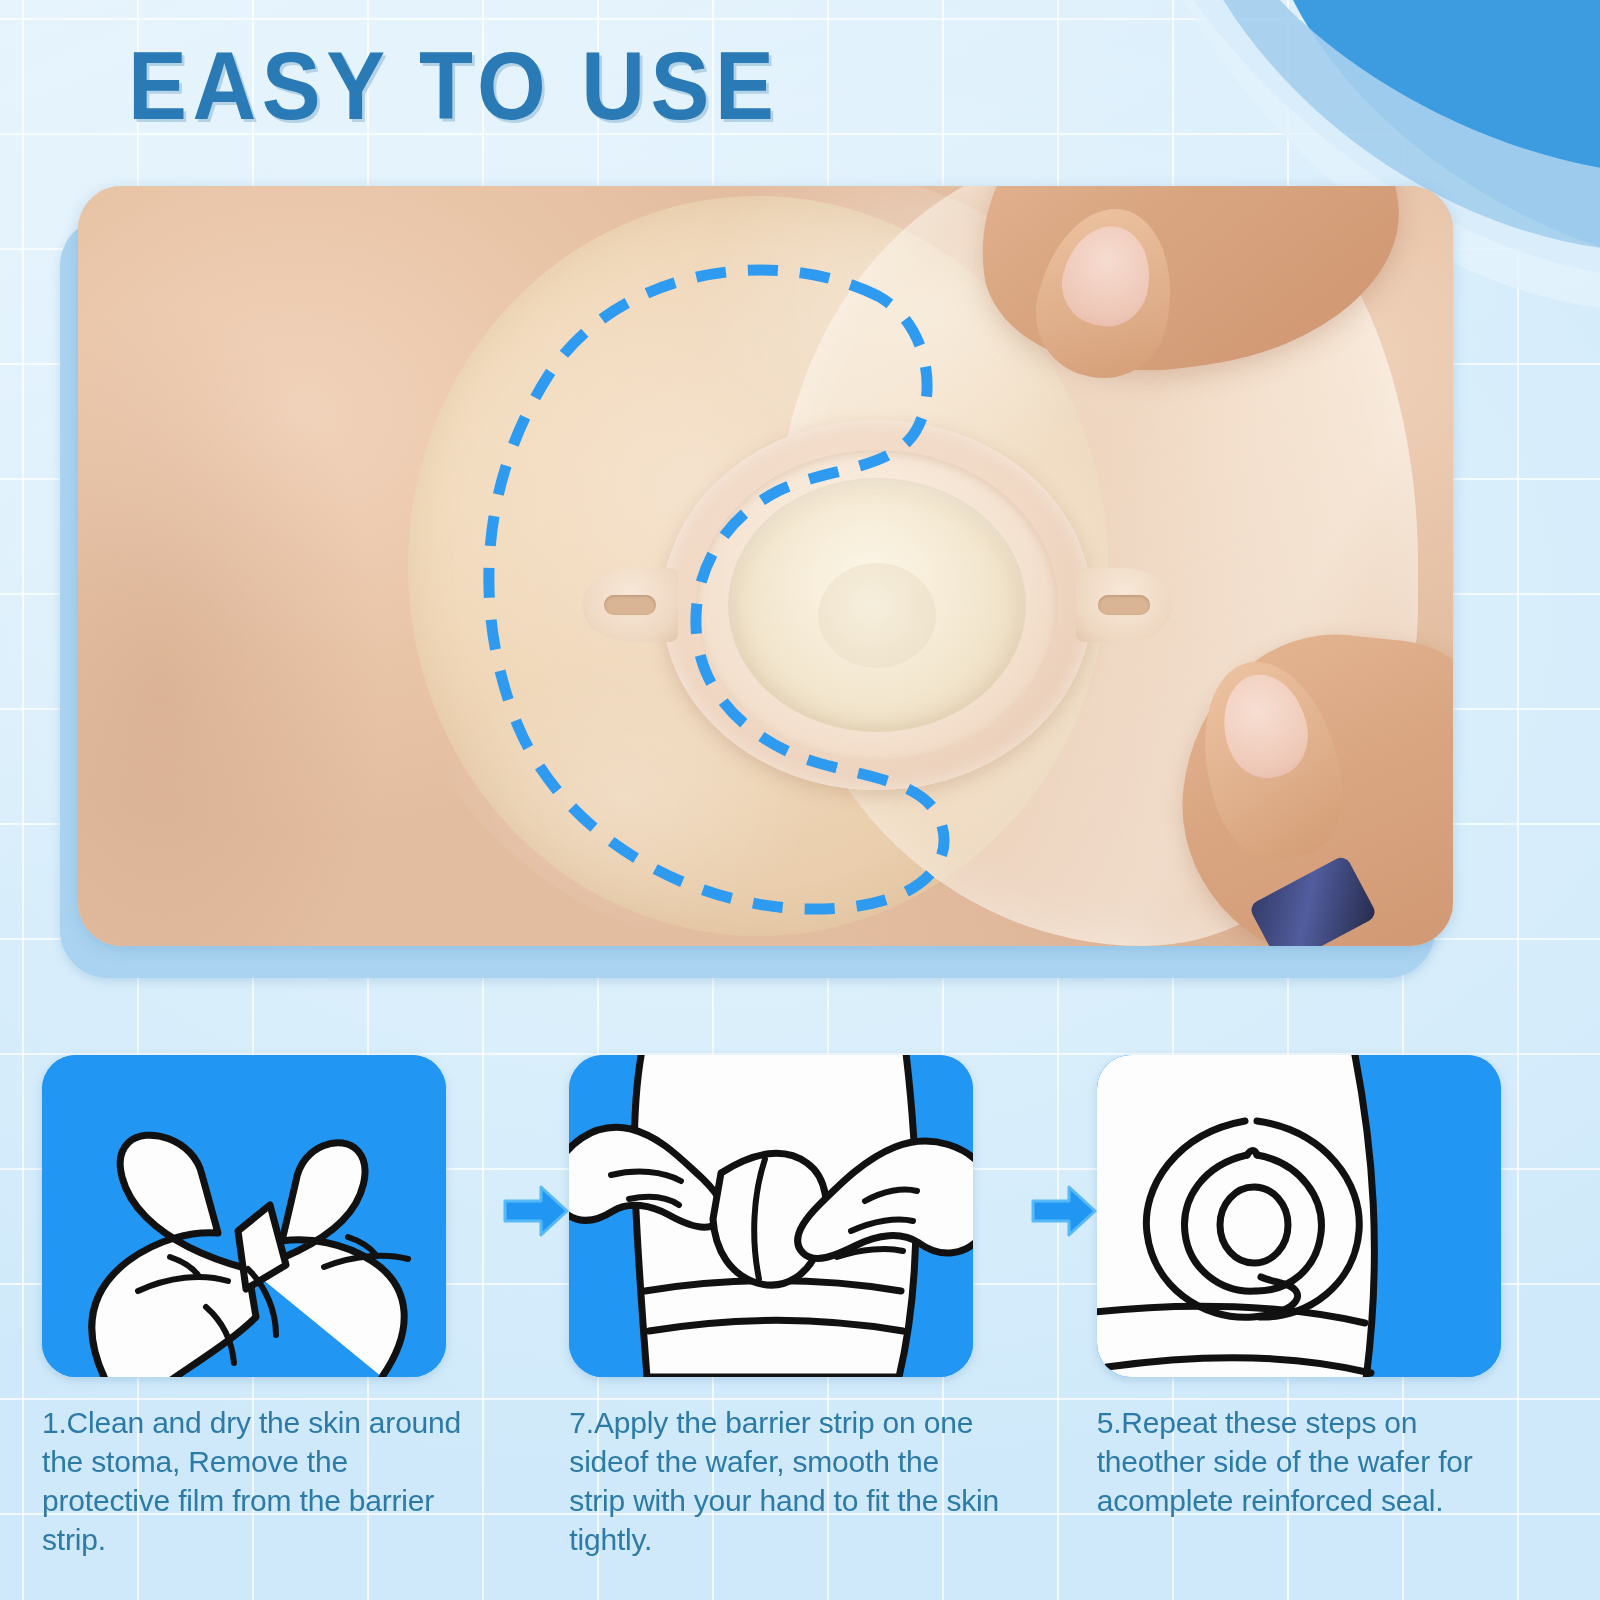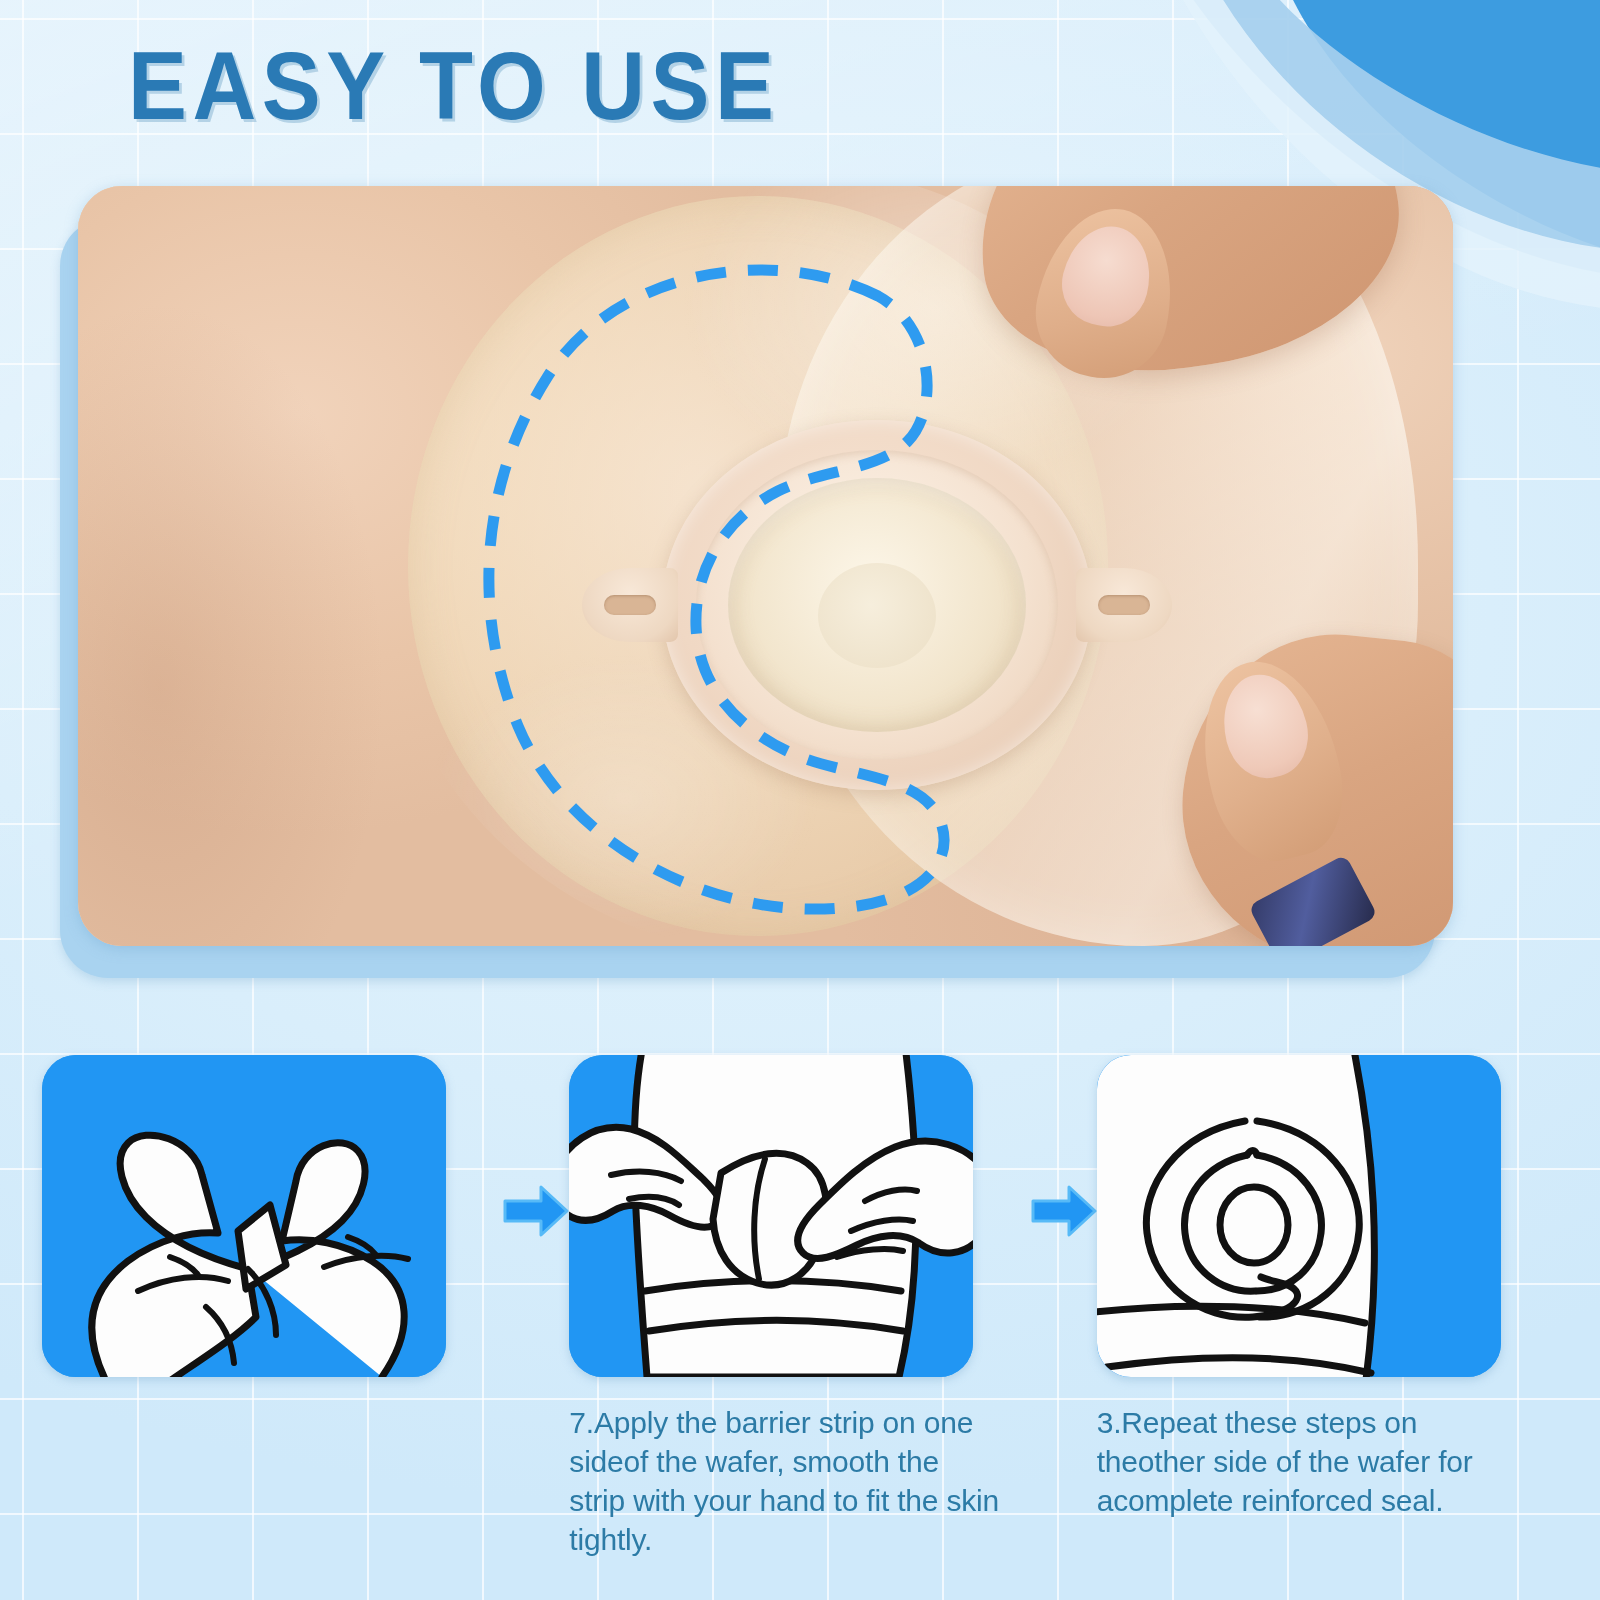--- a/index.html
+++ b/index.html
@@ -410,20 +410,21 @@
             <g fill="none" stroke="#111111" stroke-width="6" stroke-linecap="round">
               <path d="M 96 236 C 126 222, 160 218, 186 226"></path>
               <path d="M 128 202 C 140 206, 150 212, 156 220"></path>
               <path d="M 282 212 C 312 200, 344 198, 366 204"></path>
               <path d="M 306 182 C 318 186, 328 192, 334 200"></path>
               <path d="M 206 214 C 224 232, 234 256, 234 280"></path>
               <path d="M 164 252 C 180 266, 190 286, 192 308"></path>
             </g>
           </svg>
         </div>
+        <div class="step-caption">1.Clean and dry the skin around the stoma, Remove the protective film from the barrier strip.</div>
       </div>
 
       <div class="arrow">
         <svg width="66" height="56" viewBox="0 0 66 56">
           <path d="M 2 18 L 38 18 L 38 4 L 64 28 L 38 52 L 38 38 L 2 38 Z" fill="#2196f3" stroke="#57baf7" stroke-width="3" stroke-linejoin="round"></path>
         </svg>
       </div>
 
       <div class="step-col">
         <div class="step-card">
@@ -482,19 +483,19 @@
               <path d="M 160 66 C 228 76, 266 128, 262 176 C 258 228, 212 264, 162 262"></path>
 
               <path d="M 150 100 C 106 110, 84 144, 88 178 C 92 214, 124 238, 158 236"></path>
               <path d="M 160 100 C 204 108, 228 144, 224 178 C 220 214, 192 236, 160 236"></path>
               <path d="M 150 100 C 154 94, 158 94, 160 100"></path>
 
               <ellipse cx="157" cy="170" rx="34" ry="38"></ellipse>
             </g>
           </svg>
         </div>
-        <div class="step-caption">3.Repeat these steps on theother side of the wafer for acomplete reinforced seal.</div>
+        <div class="step-caption">5.Repeat these steps on theother side of the wafer for acomplete reinforced seal.</div>
       </div>
 
     </div>
   </div>
 
 </div>
 
 </body></html>

